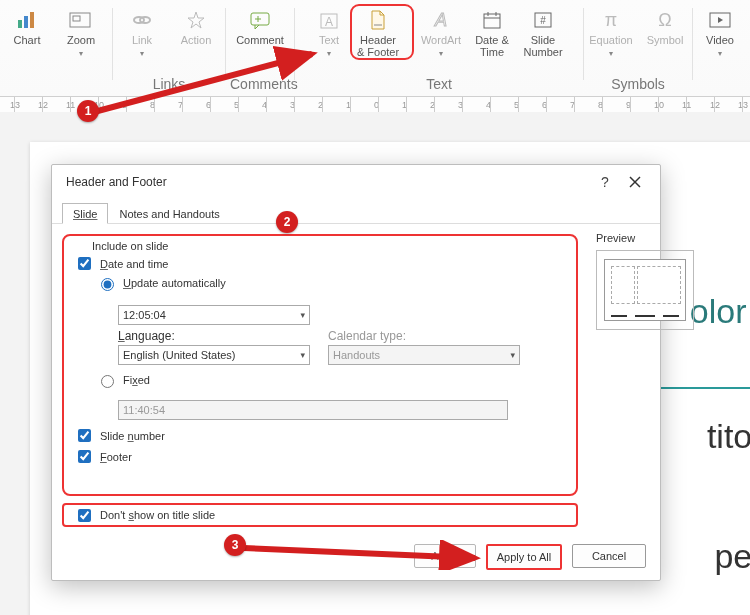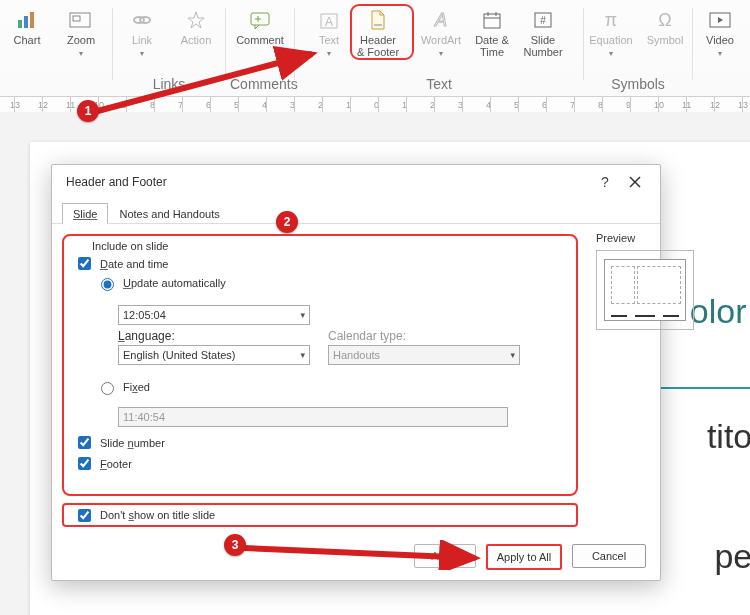--- a/index.html
+++ b/index.html
@@ -325,21 +325,21 @@
             </div>
         </div>
         <div class="col">
           <div style="color:#999">Calendar type:</div>
           <div class="combo disabled" style="width:182px">
               <span>Handouts</span>
               <span class="arrow">▾</span>
             </div>
         </div>
       </div>
-      <label class="chk indent1" style="margin-top:14px">
+      <label class="chk indent1" style="margin-top:7px">
           <input type="radio" name="dt" style="">
           <span>Fi<span class="u">x</span>ed</span>
         </label>
       <div class="indent2" style="margin-top:12px">
         <div class="txt disabled" style="width:380px">11:40:54</div>
       </div>
       <label class="chk" style="margin-top:6px">
           <input type="checkbox" checked="" style="">
           <span>Slide <span class="u">n</span>umber</span>
         </label>

